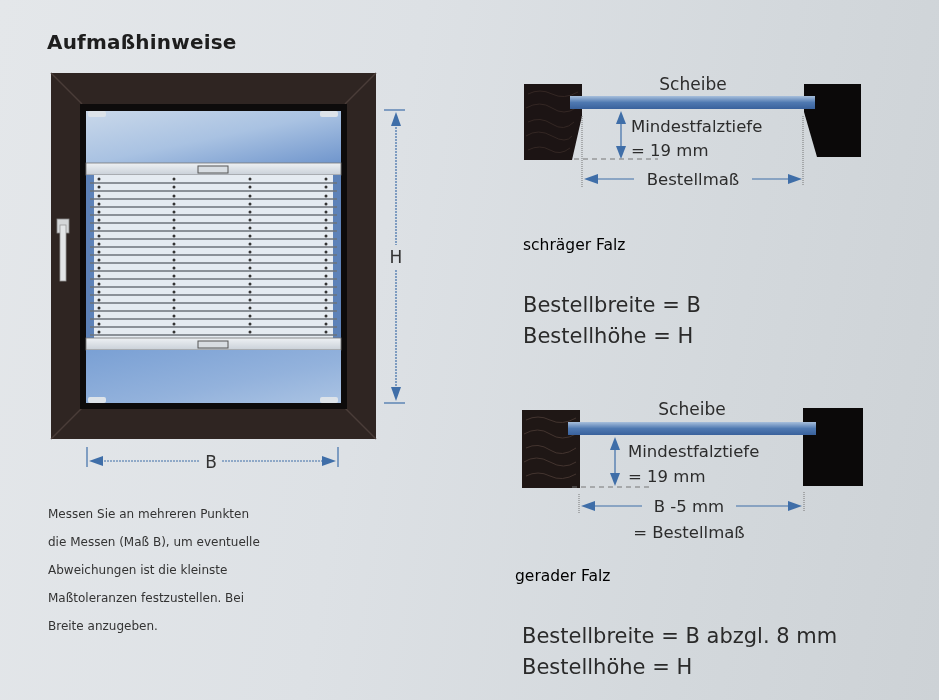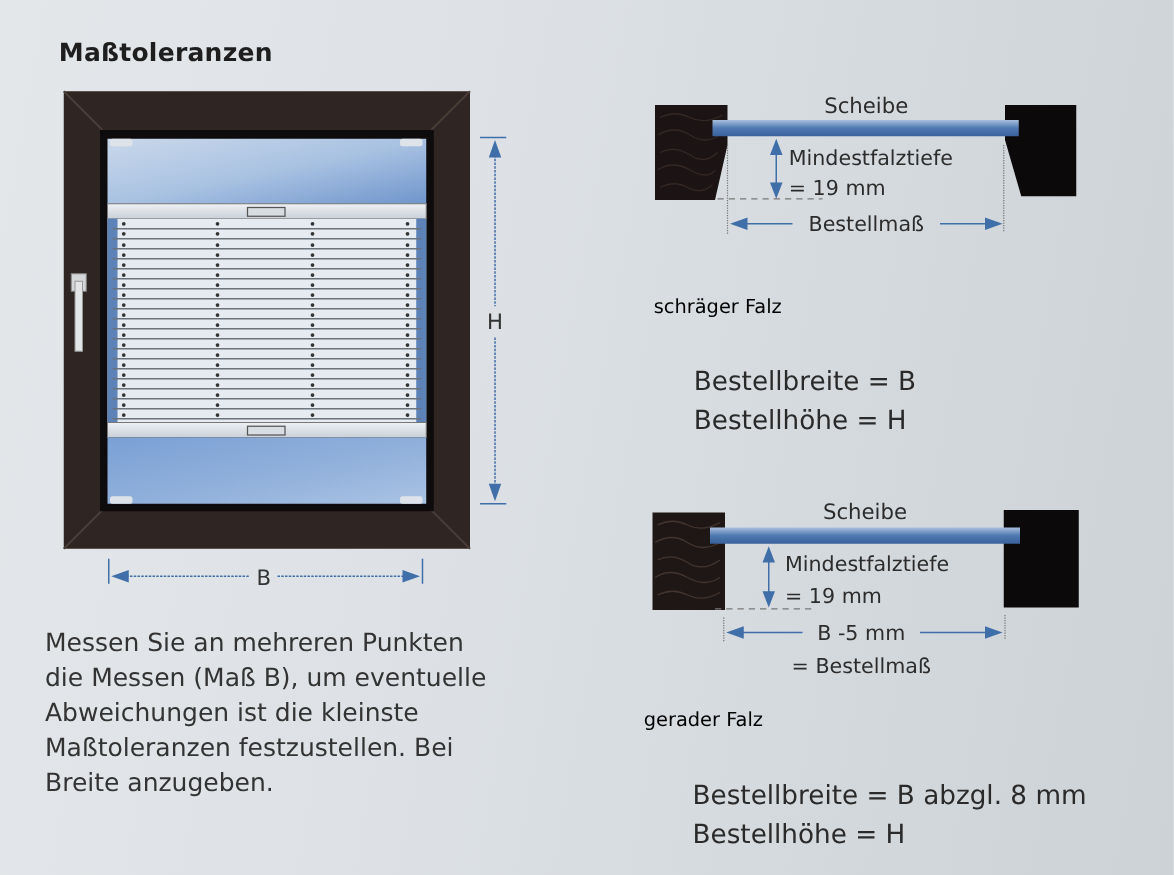--- a/index.html
+++ b/index.html
@@ -4,32 +4,32 @@
 <style>
   html, body { margin: 0; padding: 0; }
   body {
     width: 939px; height: 700px; overflow: hidden; position: relative;
     background: linear-gradient(100deg, #e4e7ea 0%, #dde1e5 40%, #d3d8dc 75%, #cdd2d6 100%);
     font-family: "DejaVu Sans", "Liberation Sans", sans-serif;
     color: #2a2a2a;
   }
   .abs { position: absolute; }
   .title { left: 47px; top: 30px; font-size: 20px; font-weight: bold; color: #1e1e1e; letter-spacing: 0.2px; }
-  .para { left: 36px; top: 500px; font-size: 20px; line-height: 28px; color: #333; width: 420px; }
+  .para { left: 48px; top: 500px; font-size: 12px; line-height: 28px; color: #333; width: 420px; }
   .para span { display: block; white-space: nowrap; }
   .caption { font-size: 15.5px; color: #000000; }
-  .formula { font-size: 21px; line-height: 31px; color: #2a2a2a; margin-left: 32px; }
+  .formula { font-size: 21px; line-height: 31px; color: #2a2a2a; }
   .formula span { display: block; white-space: nowrap; }
   svg text { font-family: "DejaVu Sans", "Liberation Sans", sans-serif; }
   .ghost { left: 60px; top: 672px; font-size: 20px; color: #c9cdd1; opacity: 0.7; }
 </style>
 </head>
 <body>
 
-<div class="abs title">Maßtoleranzen</div>
+<div class="abs title">Aufmaßhinweise</div>
 
 <svg class="abs" style="left:0;top:0" width="470" height="490">
   <defs>
     <linearGradient id="glassTop" x1="0" y1="0" x2="1" y2="1">
       <stop offset="0" stop-color="#c9d8ea"></stop>
       <stop offset="0.5" stop-color="#a9c2e2"></stop>
       <stop offset="1" stop-color="#6f95cc"></stop>
     </linearGradient>
     <linearGradient id="glassBot" x1="0" y1="0" x2="1" y2="1">
       <stop offset="0" stop-color="#7aa0d4"></stop>

